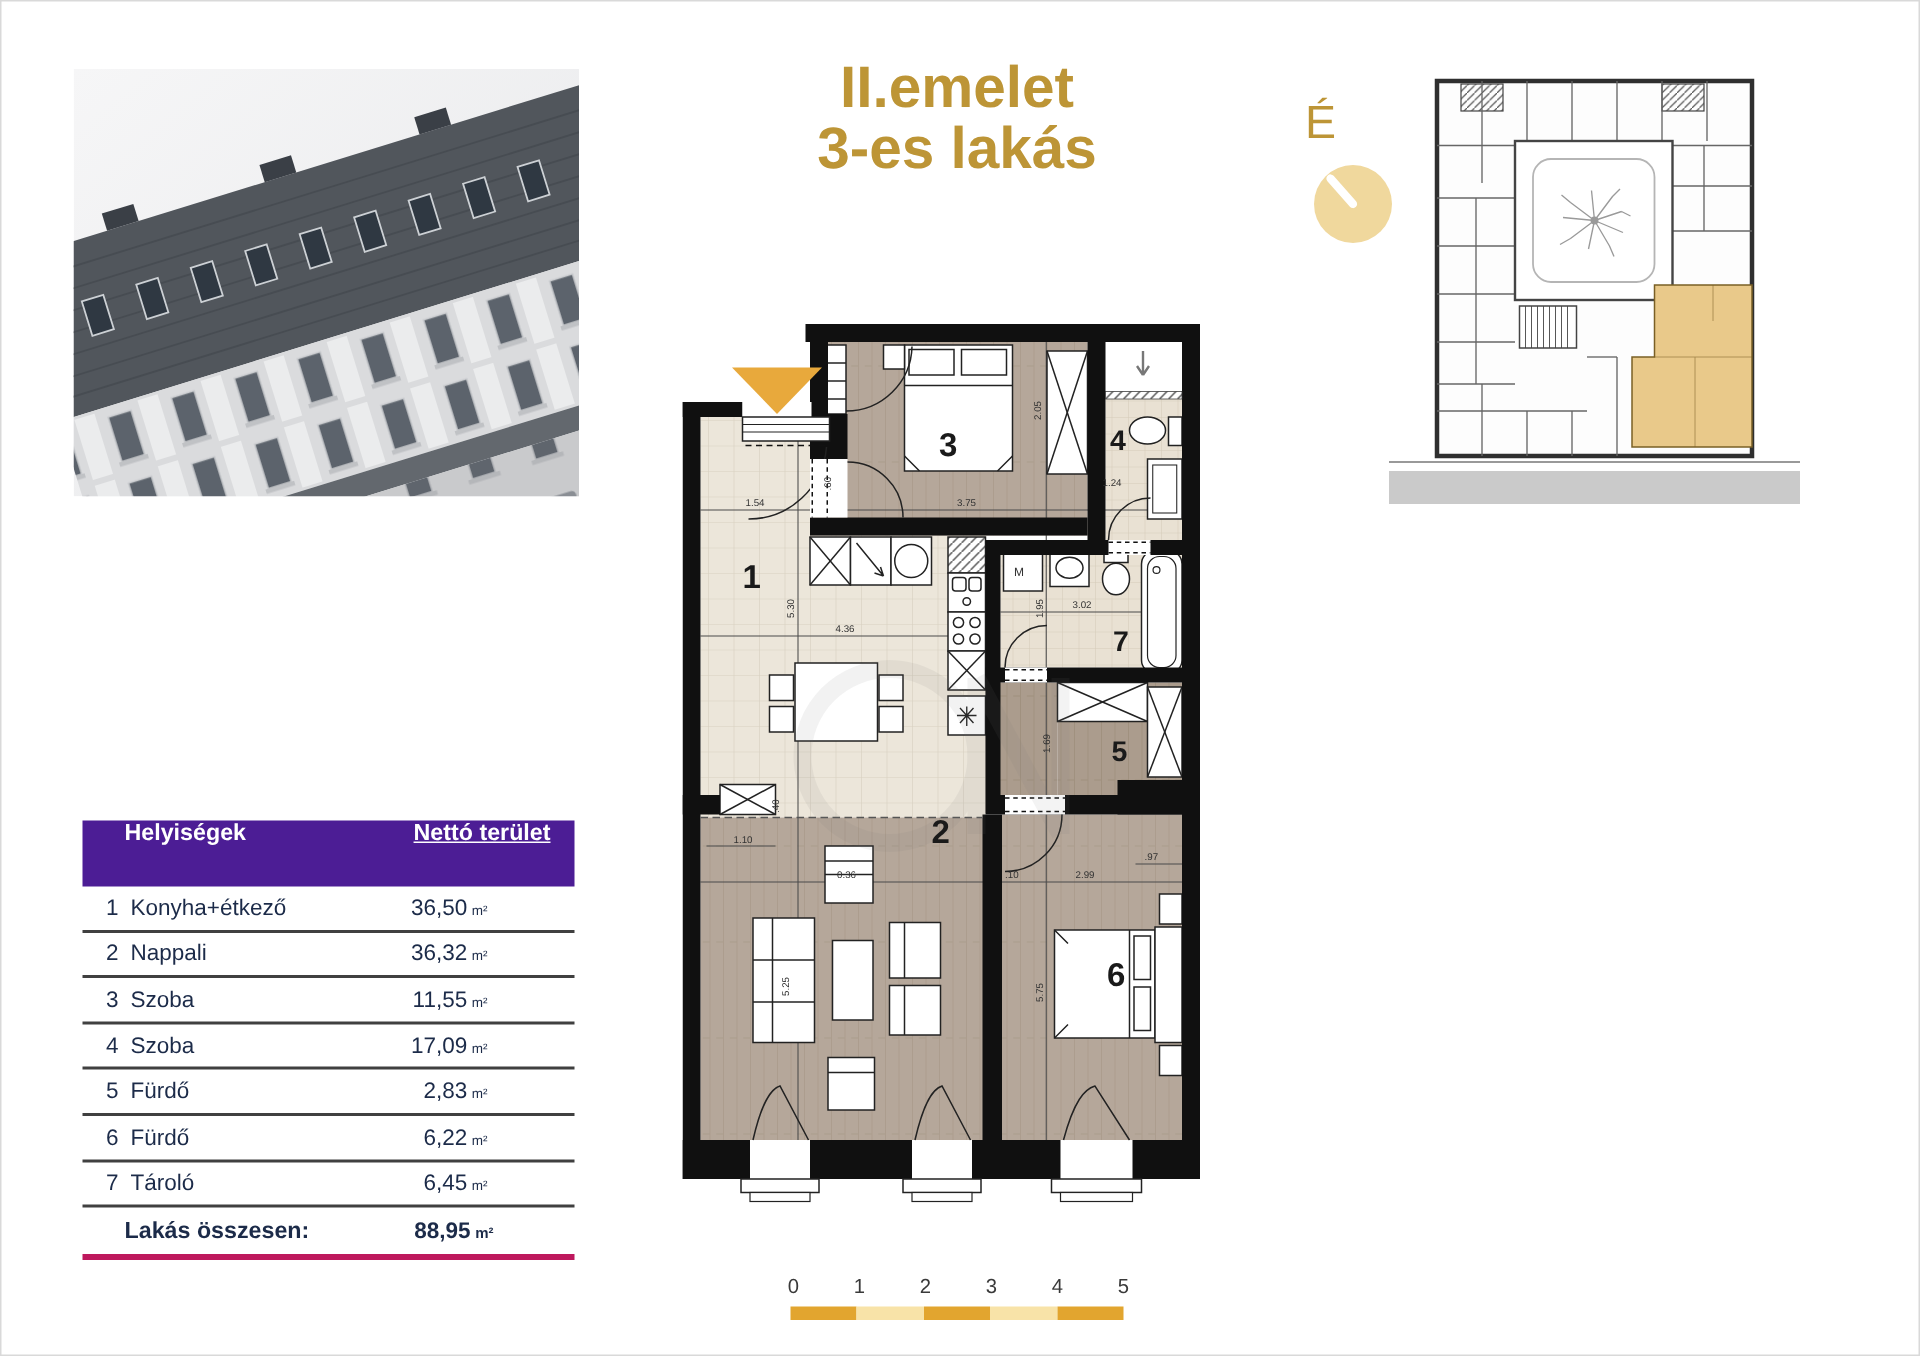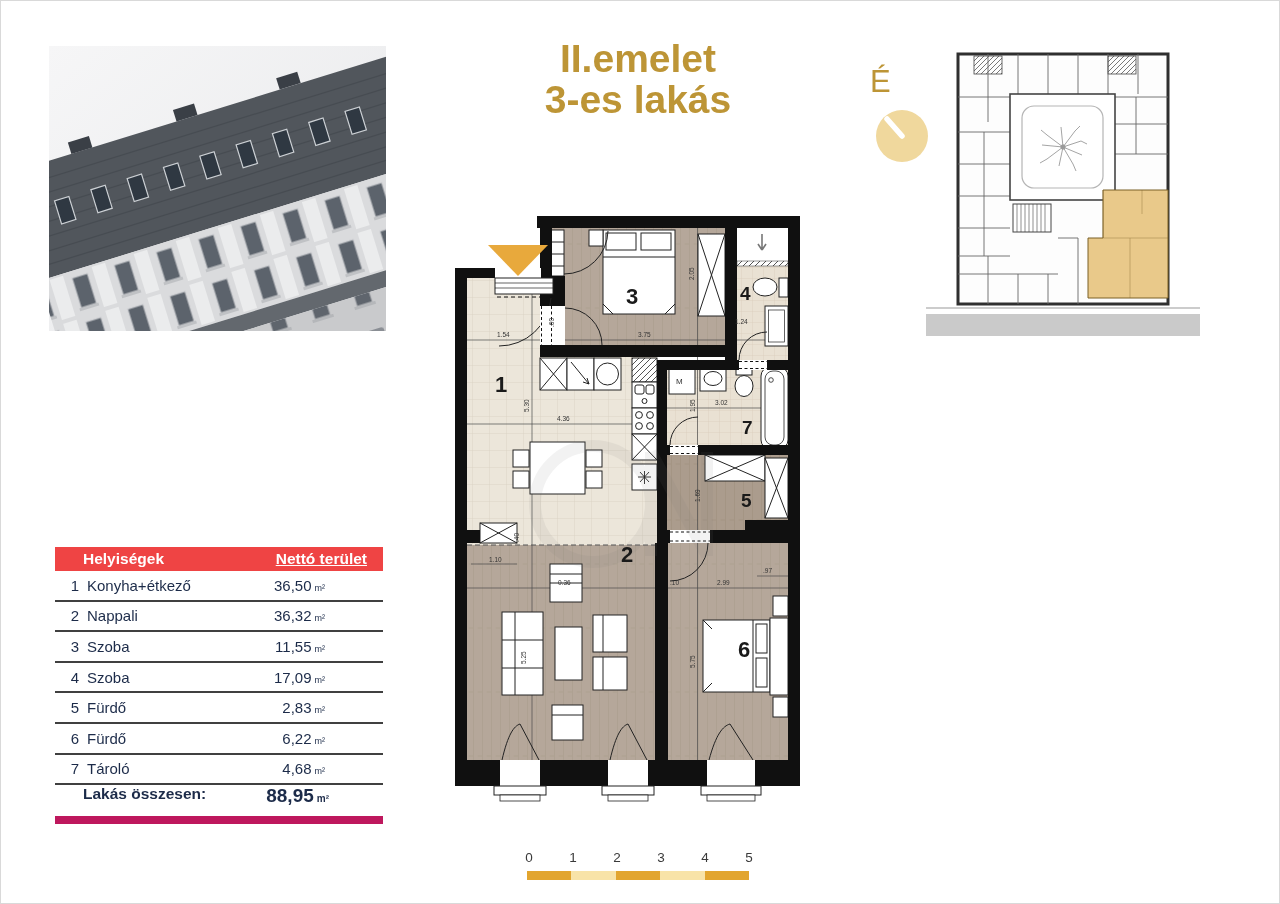--- a/index.html
+++ b/index.html
@@ -20,34 +20,34 @@
                 border-radius:50%;background:#F0D89D;}
 
   
   .siteplan{position:absolute;left:918px;top:42px;}
 
   
   .plan{position:absolute;left:455px;top:212px;}
 
   
   .areas{position:absolute;left:55px;top:547px;width:328px;color:#1c2b49;}
-  .areas .hd{background:#ef4444;color:#fff;font-weight:bold;font-size:15.5px;
-             height:24px;display:flex;align-items:center;}
+  .areas .hd{background:#4c1d95;color:#fff;font-weight:bold;font-size:15.5px;
+             height:44px;display:flex;}
   .areas .hd .c1{margin-left:28px;}
   .areas .hd .c2{margin-left:auto;margin-right:16px;text-decoration:underline;}
   .areas .row{height:28.6px;display:flex;align-items:center;border-bottom:2px solid #404040;font-size:15px;}
   .areas .row .num{width:16px;text-align:right;margin-left:8px;}
   .areas .row .nm{margin-left:8px;}
   .areas .row .ar{margin-left:auto;display:flex;align-items:baseline;padding-right:58px;}
   .areas .row .val{min-width:46px;text-align:right;}
   .unit{font-size:9px;margin-left:3px;}
-  .areas .tot{height:31px;display:flex;border-bottom:8px solid #be185d;}
+  .areas .tot{height:31px;display:flex;align-items:center;border-bottom:4px solid #be185d;}
   .areas .tot .lbl{margin-left:28px;font-weight:bold;font-size:15.5px;}
   .areas .tot .ar{margin-left:auto;display:flex;align-items:baseline;padding-right:54px;font-weight:bold;}
-  .areas .tot .val{min-width:50px;text-align:right;font-size:19px;}
+  .areas .tot .val{min-width:50px;text-align:right;font-size:15px;}
   .areas .tot .unit{font-size:10px;}
 
   
   .scalebar{position:absolute;left:527px;top:850px;width:222px;height:34px;}
   .scalebar .tick{position:absolute;top:0;font-size:13.5px;color:#3a3a3a;transform:translateX(-50%);}
   .scalebar .bar{position:absolute;top:21px;left:0;height:9px;display:flex;}
   .scalebar .seg{width:44.4px;height:9px;}
   .seg.dark{background:#E2A52F;}
   .seg.light{background:#F8E3A8;}
 
@@ -566,21 +566,21 @@
     <span class="nm">Fürdő</span>
     <span class="ar">
         <span class="val">6,22</span>
         <span class="unit">m²</span>
       </span>
   </div>
   <div class="row">
     <span class="num">7</span>
     <span class="nm">Tároló</span>
     <span class="ar">
-        <span class="val">4,68</span>
+        <span class="val">6,45</span>
         <span class="unit">m²</span>
       </span>
   </div>
   <div class="tot">
     <span class="lbl">Lakás összesen:</span>
     <span class="ar">
         <span class="val">88,95</span>
         <span class="unit">m²</span>
       </span>
   </div>

